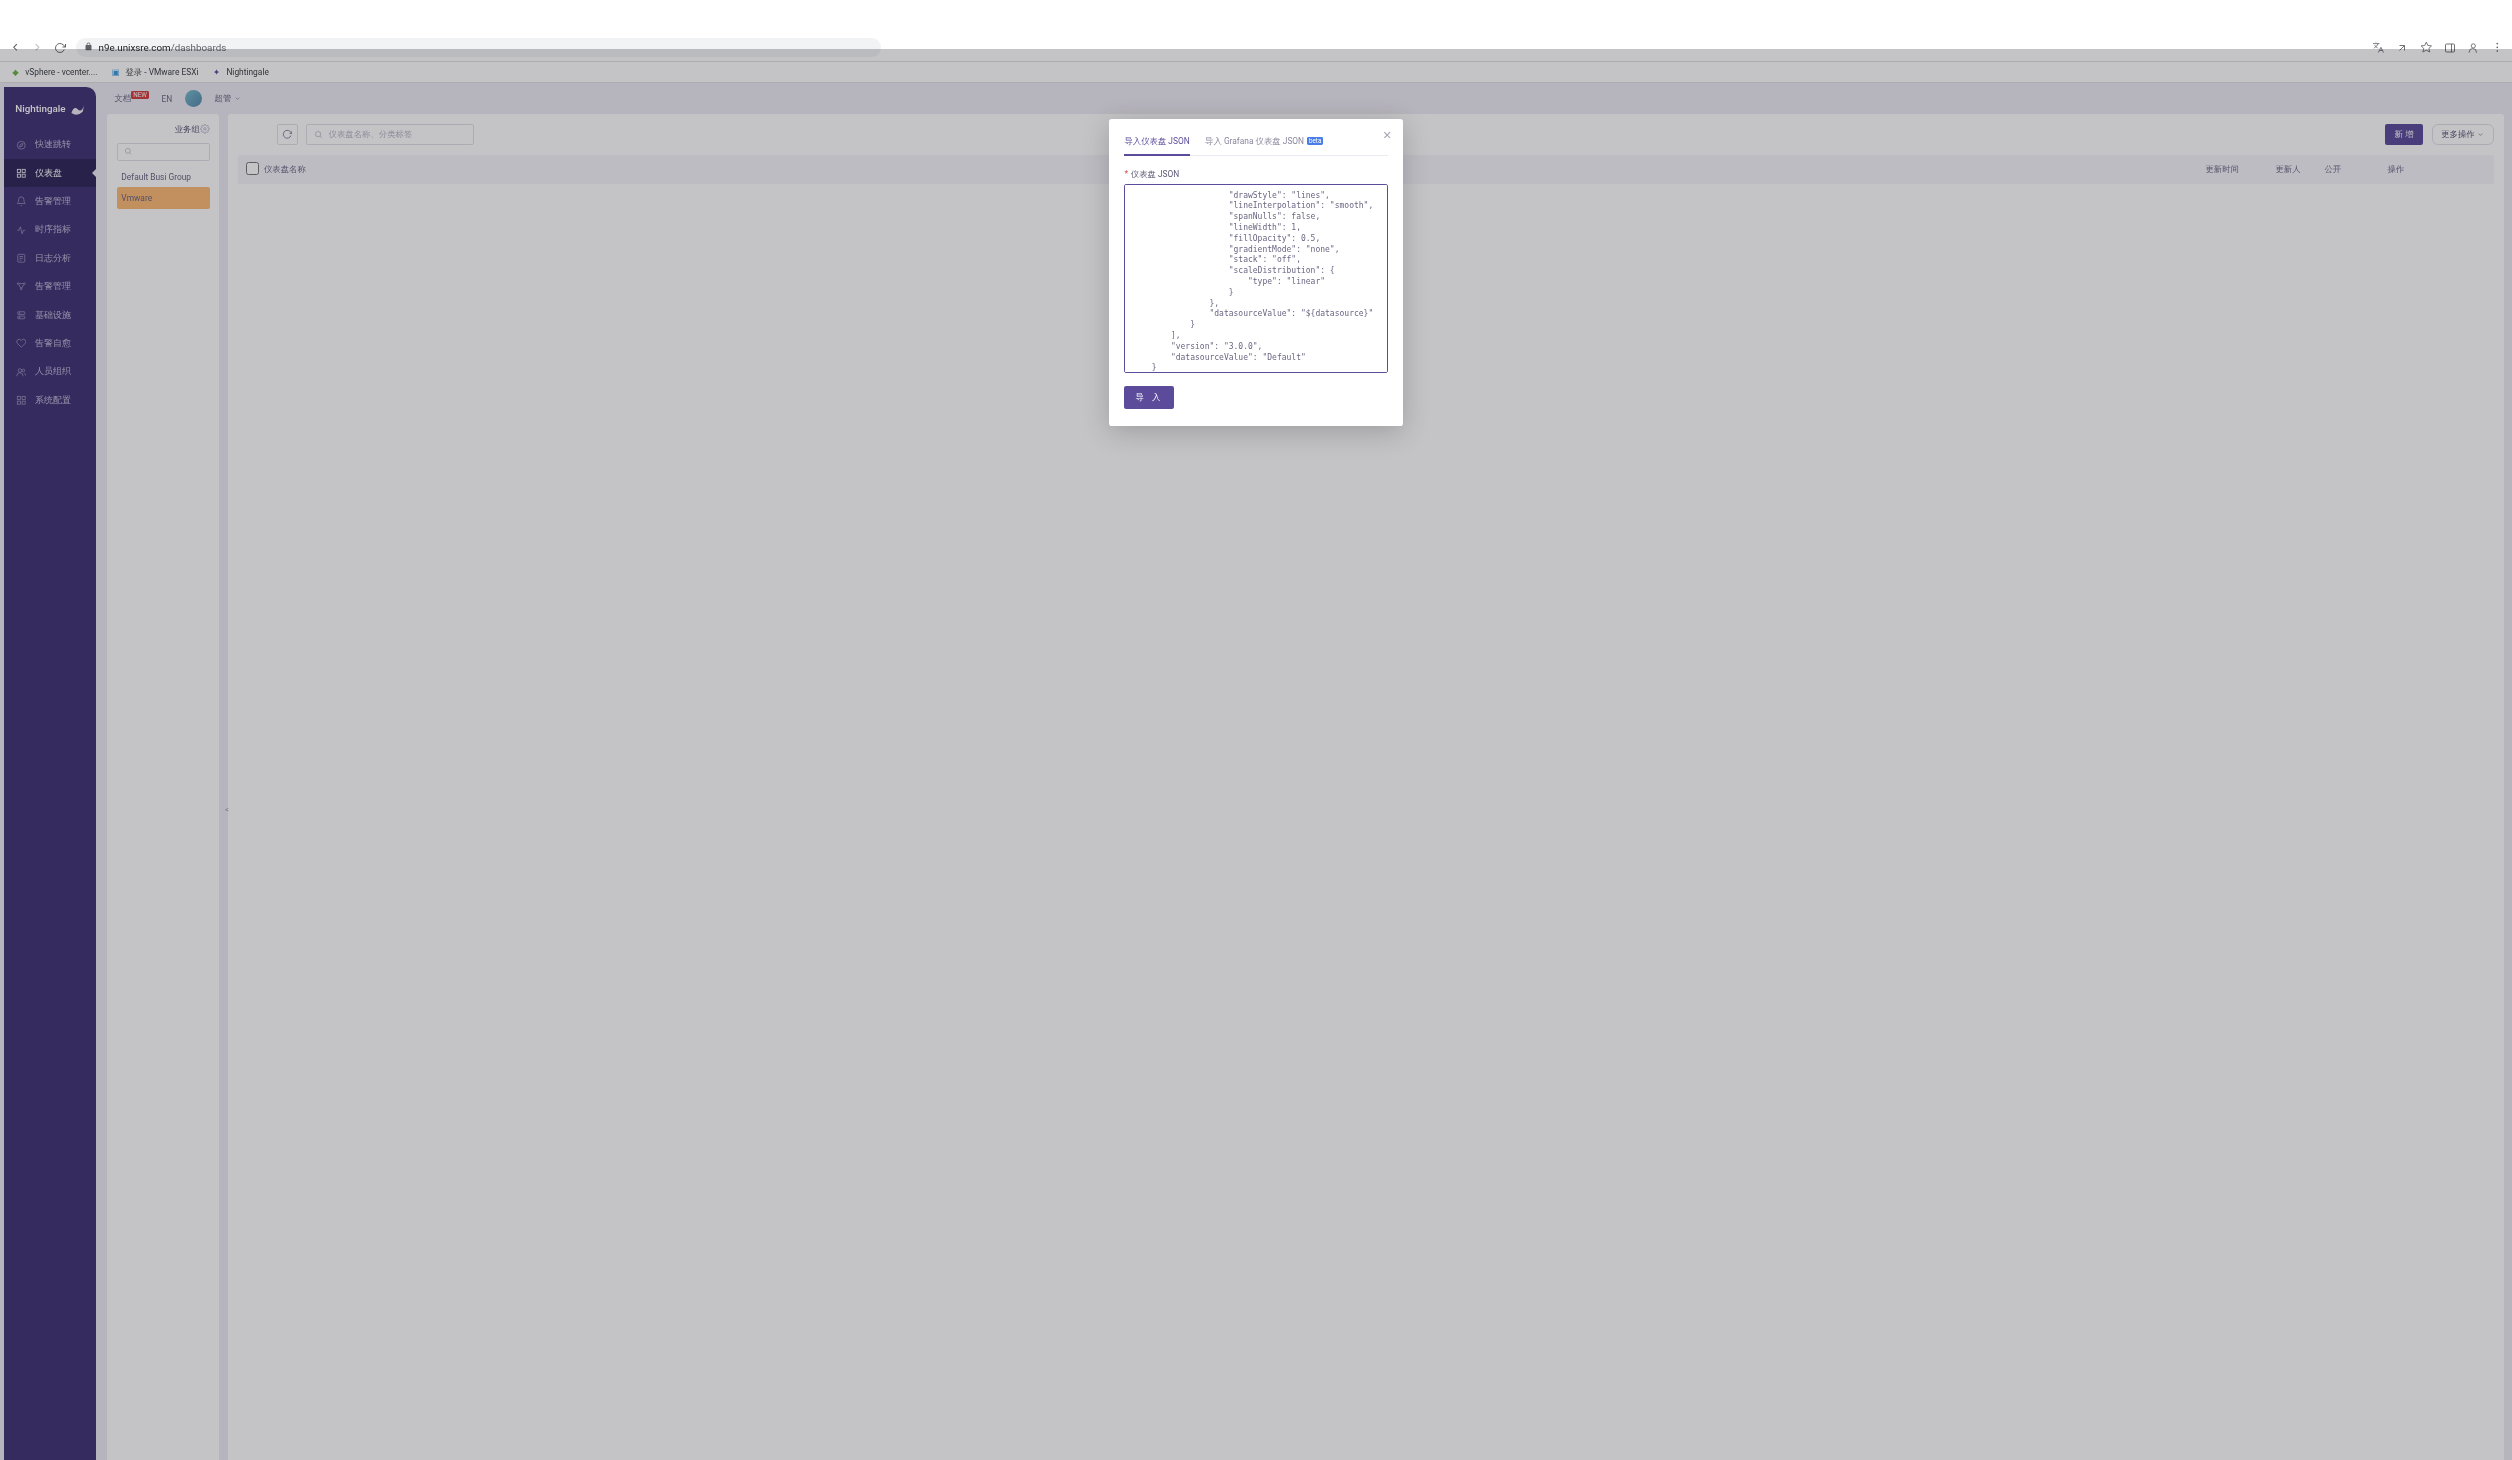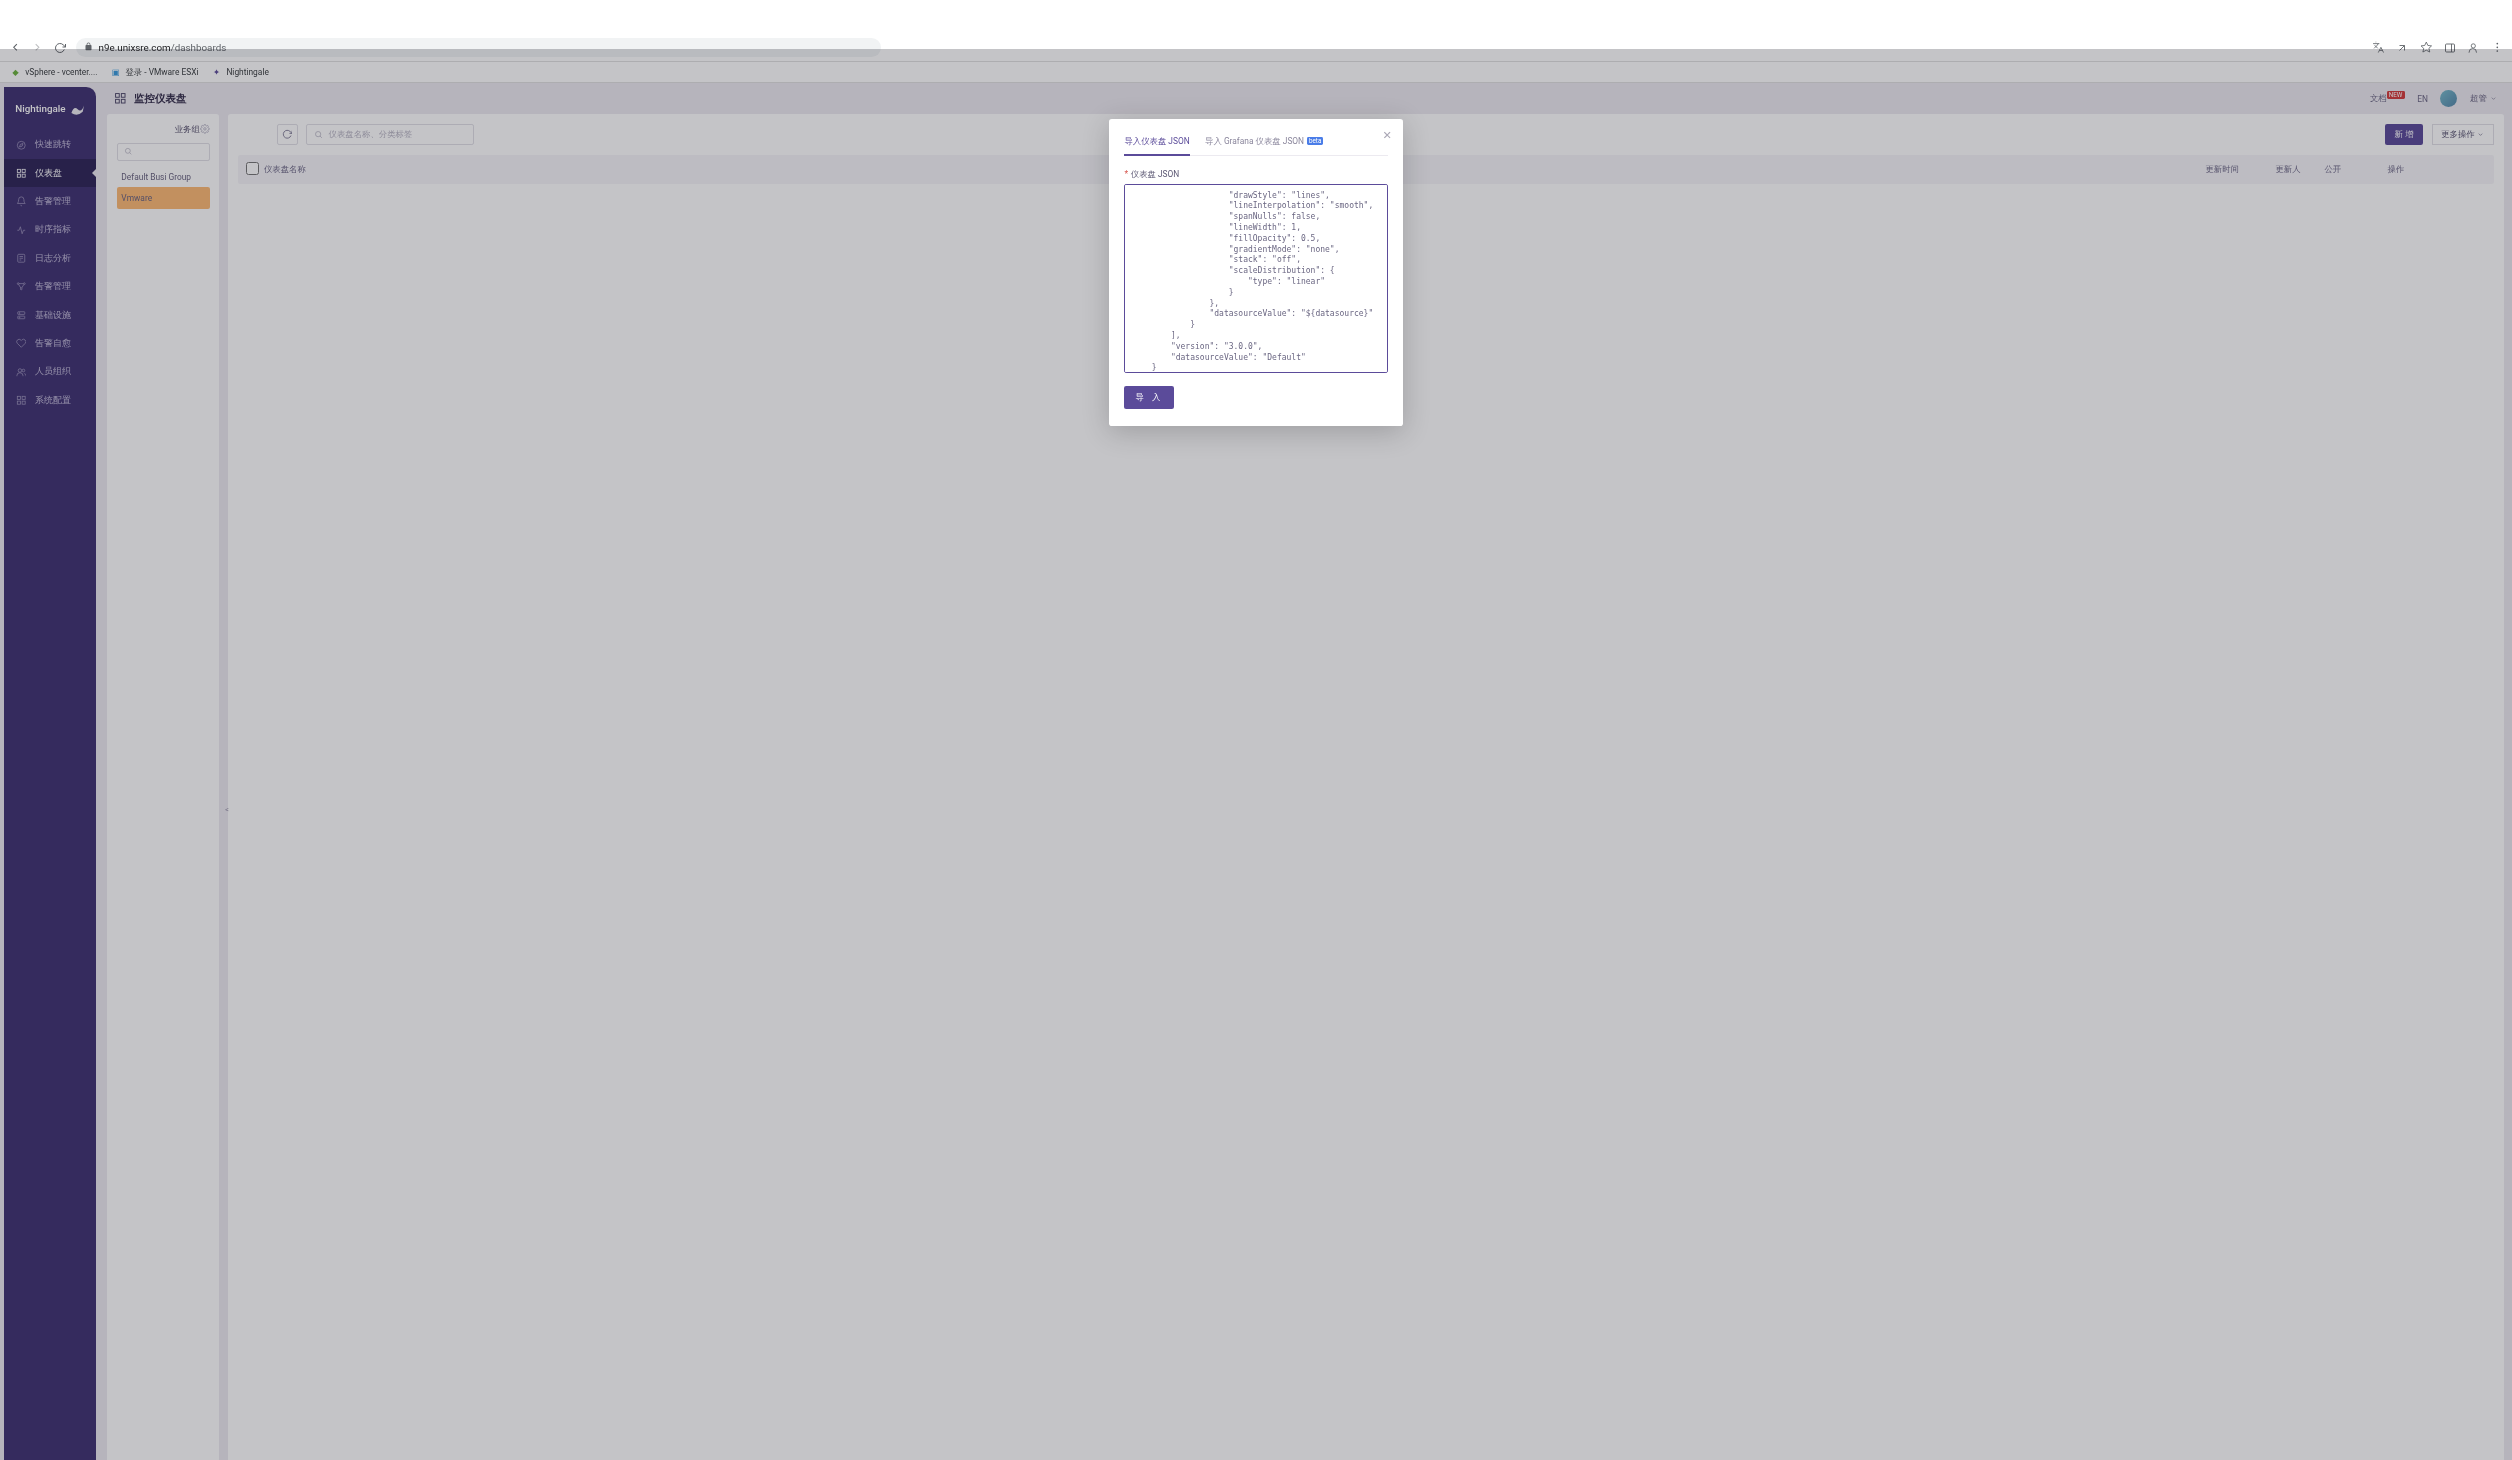--- a/index.html
+++ b/index.html
@@ -42,21 +42,21 @@
 .bg-search { width: 100%; height: 18px; border: 0.7px solid #e0dfe6; border-radius: 2.1px; padding: 0 5.6px; font-size: 8.4px; margin-bottom: 5.6px; background: #fff; display: flex; align-items: center; color: #b6b3c2; }
 .bg-item { padding: 5.6px 4.2px; font-size: 8.4px; color: #6a6480; border-radius: 2.1px; cursor: pointer; }
 .bg-item.selected { background: #fdba74; }
 
 .panel-main { flex: 1; background: #fff; border-radius: 2.8px; padding: 9.8px; display: flex; flex-direction: column; position: relative; }
 .pm-toolbar { display: flex; align-items: center; gap: 8.4px; margin-bottom: 9.8px; padding-left: 39px; }
 .refresh-btn { width: 21px; height: 21px; border: 0.7px solid #e0dfe6; border-radius: 2.1px; display: flex; align-items: center; justify-content: center; color: #7b7792; cursor: pointer; }
 .pm-search { flex: 0 0 168px; height: 21px; border: 0.7px solid #e0dfe6; border-radius: 2.1px; display: flex; align-items: center; padding: 0 7px; gap: 5.6px; color: #b6b3c2; font-size: 8.4px; }
 .pm-spacer { flex: 1; }
 .btn-primary { height: 21px; padding: 0 9.8px; background: #5b4b9a; color: #fff; border-radius: 2.1px; font-size: 8.4px; display: flex; align-items: center; cursor: pointer; border: none; }
-.btn-outline { height: 21px; padding: 0 8.4px; border: 0.7px solid #e0dfe6; background: #fff; color: #595471; border-radius: 0; font-size: 8.4px; display: flex; align-items: center; gap: 2.8px; cursor: pointer; }
+.btn-outline { height: 21px; padding: 0 8.4px; border: 0.7px solid #e0dfe6; background: #fff; color: #595471; border-radius: 6px; font-size: 8.4px; display: flex; align-items: center; gap: 2.8px; cursor: pointer; }
 
 .table-hdr { display: flex; align-items: center; padding: 7px 8.4px; background: #f6f5f9; color: #6e6987; font-size: 8.4px; border-radius: 2.1px; }
 .table-hdr .chk { width: 18px; }
 .th-name { flex: 1; }
 .th-upd { width: 70px; }
 .th-updby { width: 49px; }
 .th-pub { width: 63px; }
 .th-ops { width: 98px; }
 
 .divider-handle { position: absolute; left: -4.2px; top: 50%; width: 7px; height: 19.6px; color: #9a96ad; font-size: 7.7px; display: flex; align-items: center; justify-content: center; cursor: ew-resize; }
@@ -264,29 +264,20 @@
               <rect x="3" y="14" width="7" height="7"></rect>
             </svg>
           </span>
           <span>系统配置</span>
         </li>
       </ul>
   </nav>
 
   <div class="main">
     <div class="topbar">
-      <div class="topbar-title">
-        <svg width="12.6" height="12.6" viewBox="0 0 24 24" fill="none" stroke="#4b4668" stroke-width="1.8">
-            <rect x="3" y="3" width="7" height="7"></rect>
-            <rect x="14" y="3" width="7" height="7"></rect>
-            <rect x="3" y="14" width="7" height="7"></rect>
-            <rect x="14" y="14" width="7" height="7"></rect>
-          </svg>
-        <span>监控仪表盘</span>
-      </div>
       <div class="topbar-right">
         <span>
           <span>文档</span><span class="new-badge">NEW</span>
         </span>
         <span>EN</span>
         <span class="avatar"></span>
         <span style="display:flex;align-items:center;gap:2.8px">
           <span>超管</span>
           <svg width="7" height="7" viewBox="0 0 24 24" fill="none" stroke="currentColor" stroke-width="2">
               <path d="M6 9l6 6 6-6"></path>

